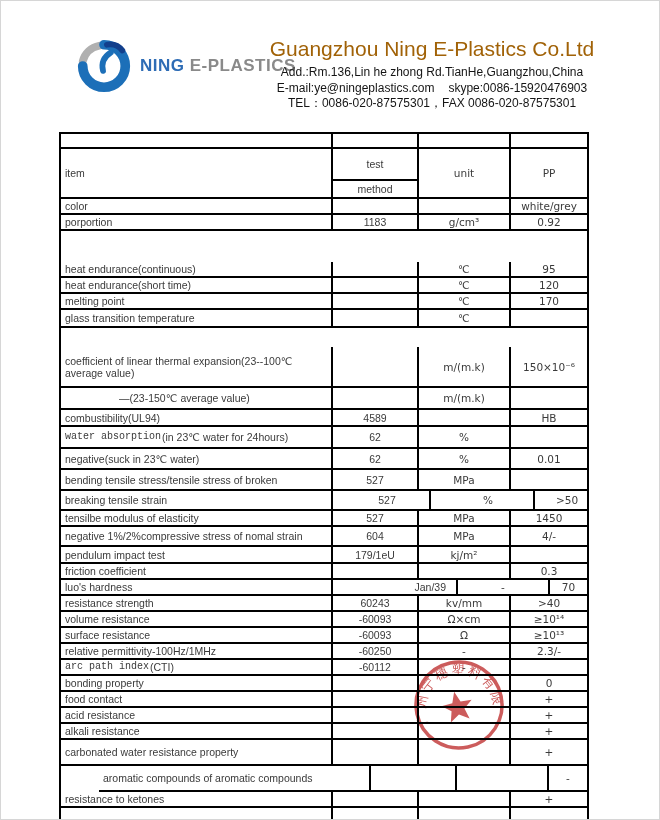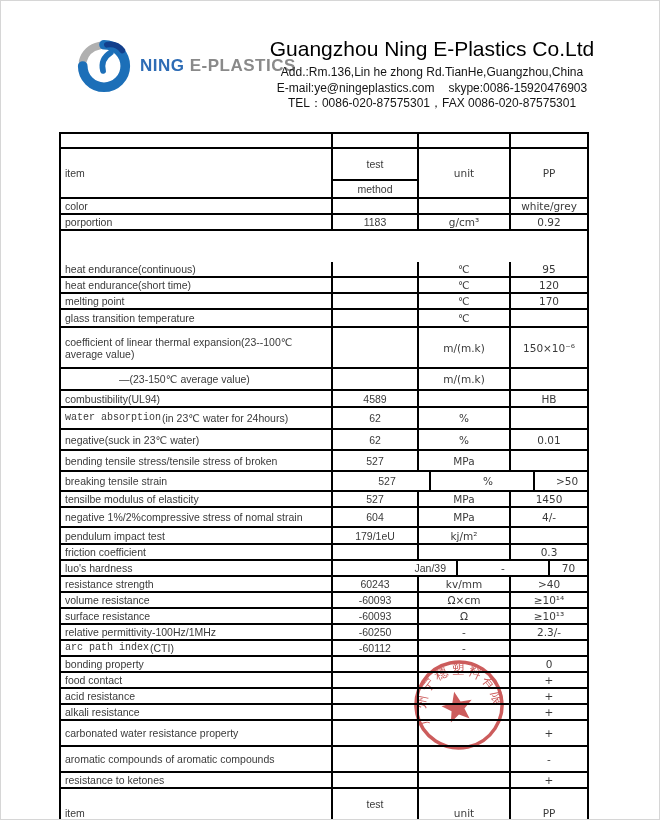--- a/index.html
+++ b/index.html
@@ -7,21 +7,21 @@
         border:1px solid #d6d6d6;background:#ffffff;overflow:hidden;
         font-family:"Liberation Sans", sans-serif;color:#3a3a3a;}
 
   
   .hdr{position:relative;height:118px;}
   .logo{position:absolute;left:74px;top:34px;display:flex;align-items:center;gap:7px;}
   .logo-word{font-weight:bold;font-size:17px;letter-spacing:.5px;white-space:nowrap;}
   .logo-word .blue{color:#2e6cb5;}
   .logo-word .gray{color:#8a8a8a;}
   .company{position:absolute;left:260px;top:36px;width:342px;text-align:center;}
-  .company h1{margin:0 0 4px 0;font-size:21px;font-weight:normal;color:#000000;white-space:nowrap;}
+  .company h1{margin:0 0 4px 0;font-size:21px;font-weight:normal;color:#a16207;white-space:nowrap;}
   .company .line{font-size:12px;color:#151515;line-height:15.5px;white-space:nowrap;}
   .gap{display:inline-block;width:14px;}
 
   
   .tbl{position:absolute;left:58px;top:131px;width:530px;box-sizing:border-box;
        border:2px solid #000;}
   .trow{display:flex;border-bottom:2px solid #000;}
   .trow.last{border-bottom:none;}
   .c{box-sizing:border-box;border-right:2px solid #000;display:flex;align-items:center;
      justify-content:center;font-size:10.5px;line-height:12px;padding:1px 2px;
@@ -117,21 +117,21 @@
           <div class="c c-method"></div>
           <div class="c c-unit">℃</div>
           <div class="c c-pp">170</div>
         </div>
         <div class="trow" style="min-height: 16px;">
           <div class="c c-item">glass transition temperature</div>
           <div class="c c-method"></div>
           <div class="c c-unit">℃</div>
           <div class="c c-pp"></div>
         </div>
-        <div class="trow" style="min-height: 39px;">
+        <div class="trow" style="min-height: 39px; margin-top: 19px;">
           <div class="c c-item">coefficient of linear thermal expansion(23--100℃ average value)</div>
           <div class="c c-method"></div>
           <div class="c c-unit">m/(m.k)</div>
           <div class="c c-pp">150×10⁻⁶</div>
         </div>
         <div class="trow" style="min-height: 20px;">
           <div class="c c-item indent">—(23-150℃ average value)</div>
           <div class="c c-method"></div>
           <div class="c c-unit">m/(m.k)</div>
           <div class="c c-pp"></div>
@@ -249,21 +249,21 @@
           <div class="c c-method"></div>
           <div class="c c-unit"></div>
           <div class="c c-pp">+</div>
         </div>
         <div class="trow" style="min-height: 24px;">
           <div class="c c-item">carbonated water resistance property</div>
           <div class="c c-method"></div>
           <div class="c c-unit"></div>
           <div class="c c-pp">+</div>
         </div>
-        <div class="trow" style="min-height: 24px;">
+        <div class="trow" style="min-height: 24px; margin-left: 38px;">
           <div class="c c-item">aromatic compounds of aromatic compounds</div>
           <div class="c c-method"></div>
           <div class="c c-unit"></div>
           <div class="c c-pp">-</div>
         </div>
         <div class="trow" style="min-height: 14px;">
           <div class="c c-item">resistance to ketones</div>
           <div class="c c-method"></div>
           <div class="c c-unit"></div>
           <div class="c c-pp">+</div>

